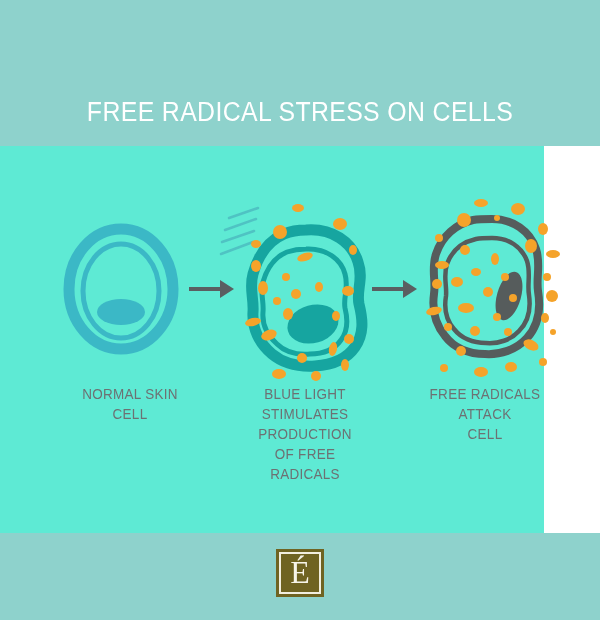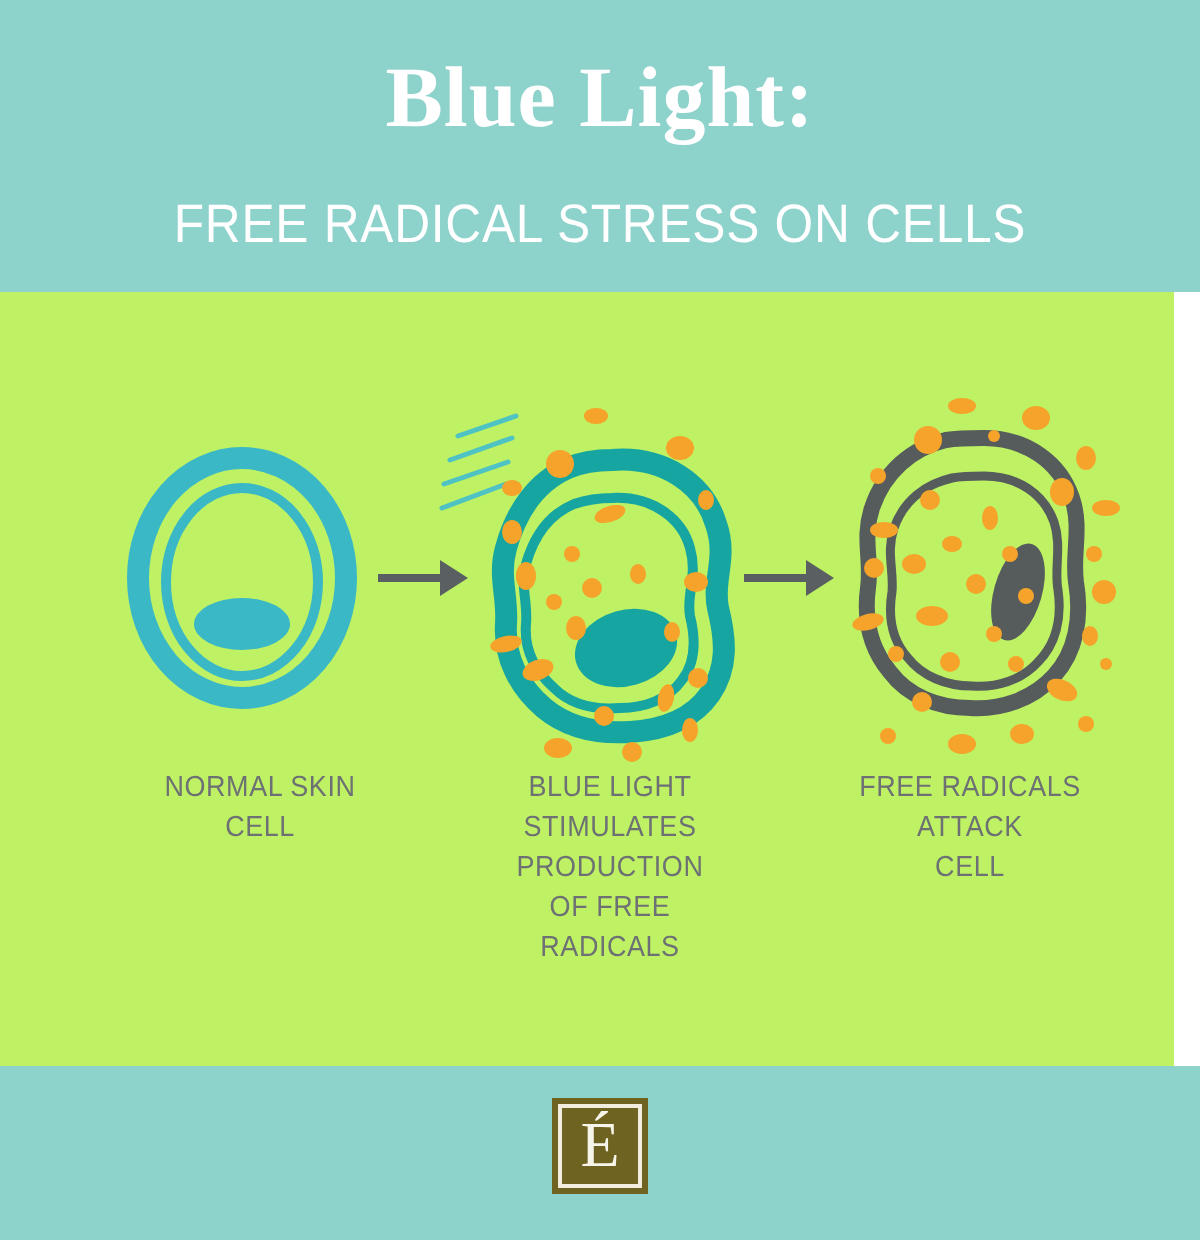--- a/index.html
+++ b/index.html
@@ -60,23 +60,23 @@
     border-left: 20px solid transparent;
     border-right: 20px solid transparent;
     border-top: 22px solid #8ed2cc;
   }
 
   
   .diagram {
     position: absolute;
     left: 0;
     top: 146px;
-    width: 587px;
+    width: 544px;
     height: 387px;
-    background: #bef264;
+    background: #5eead4;
   }
   .stage-svg {
     position: absolute;
     left: 0;
     top: 0;
   }
 
   
   .caption {
     position: absolute;
@@ -124,21 +124,20 @@
     font-size: 32px;
     font-weight: normal;
     line-height: 1;
     padding-bottom: 2px;
   }
 </style>
 </head>
 <body>
 
 <div class="header">
-  <div class="header-title">Blue Light:</div>
   <div class="header-subtitle">FREE RADICAL STRESS ON CELLS</div>
 </div>
 <div class="header-notch"></div>
 
 <div class="diagram">
 
   <svg class="stage-svg" width="600" height="387" viewBox="0 0 600 387">
 
     <g>
 

